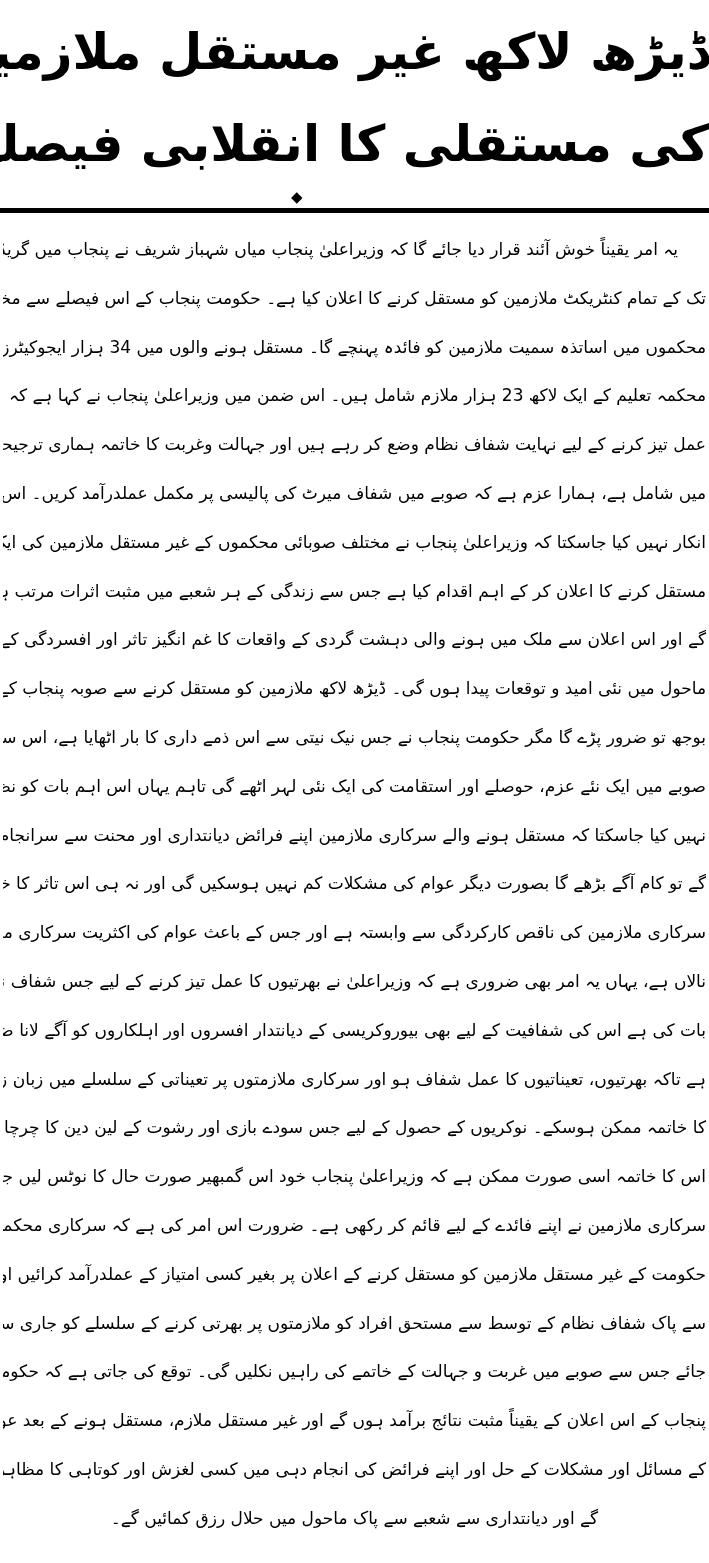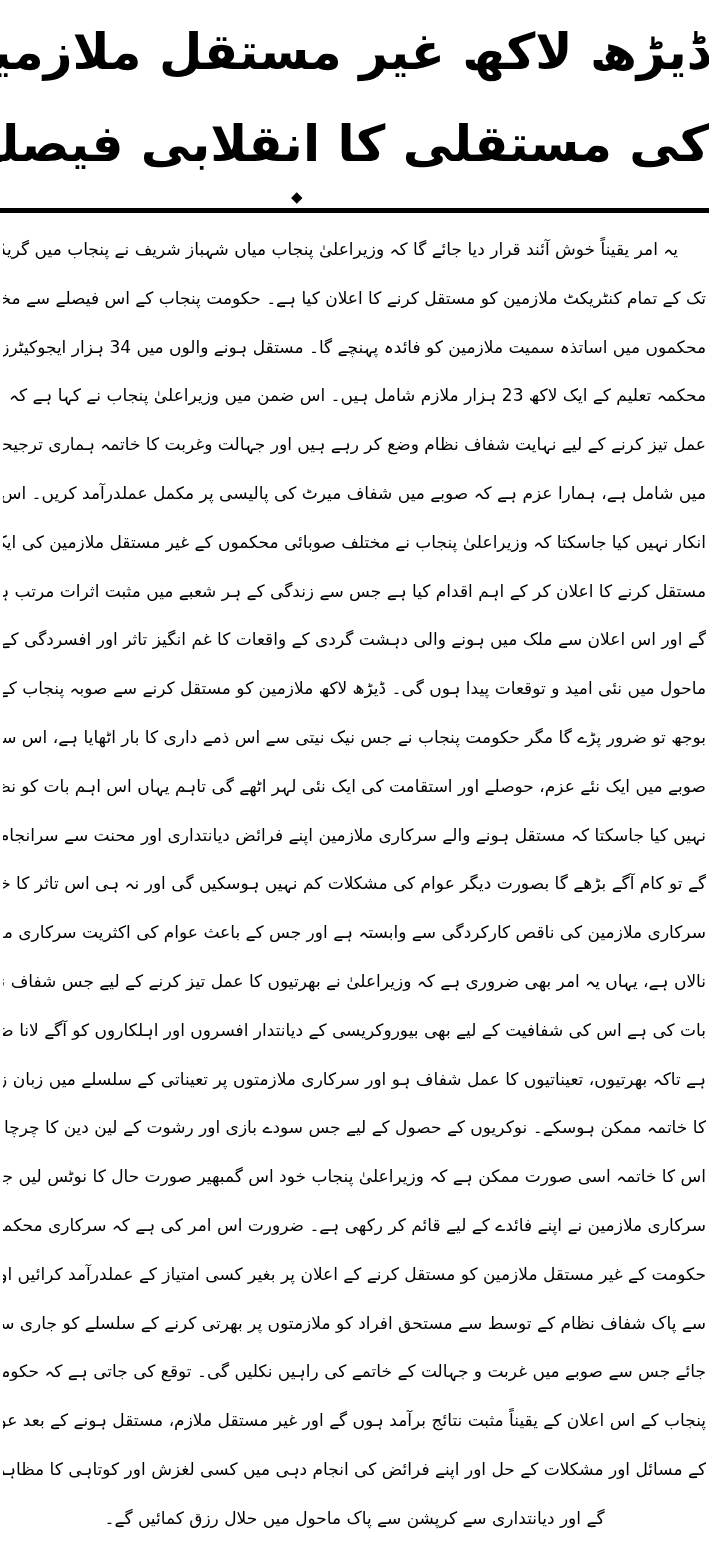--- a/index.html
+++ b/index.html
@@ -96,16 +96,16 @@
     <div class="body-line">بات کی ہے اس کی شفافیت کے لیے بھی بیوروکریسی کے دیانتدار افسروں اور اہلکاروں کو آگے لانا ضروری</div>
     <div class="body-line">ہے تاکہ بھرتیوں، تعیناتیوں کا عمل شفاف ہو اور سرکاری ملازمتوں پر تعیناتی کے سلسلے میں زبان زد عام باتوں</div>
     <div class="body-line">کا خاتمہ ممکن ہوسکے۔ نوکریوں کے حصول کے لیے جس سودے بازی اور رشوت کے لین دین کا چرچا ہے</div>
     <div class="body-line">اس کا خاتمہ اسی صورت ممکن ہے کہ وزیراعلیٰ پنجاب خود اس گمبھیر صورت حال کا نوٹس لیں جو بعض بددیانت</div>
     <div class="body-line">سرکاری ملازمین نے اپنے فائدے کے لیے قائم کر رکھی ہے۔ ضرورت اس امر کی ہے کہ سرکاری محکمے پنجاب</div>
     <div class="body-line">حکومت کے غیر مستقل ملازمین کو مستقل کرنے کے اعلان پر بغیر کسی امتیاز کے عملدرآمد کرائیں اور کرپشن</div>
     <div class="body-line">سے پاک شفاف نظام کے توسط سے مستحق افراد کو ملازمتوں پر بھرتی کرنے کے سلسلے کو جاری ساری رکھا</div>
     <div class="body-line">جائے جس سے صوبے میں غربت و جہالت کے خاتمے کی راہیں نکلیں گی۔ توقع کی جاتی ہے کہ حکومت</div>
     <div class="body-line">پنجاب کے اس اعلان کے یقیناً مثبت نتائج برآمد ہوں گے اور غیر مستقل ملازم، مستقل ہونے کے بعد عوام</div>
     <div class="body-line">کے مسائل اور مشکلات کے حل اور اپنے فرائض کی انجام دہی میں کسی لغزش اور کوتاہی کا مظاہرہ نہیں کریں</div>
-    <div class="body-line center">گے اور دیانتداری سے کرپشن سے پاک ماحول میں حلال رزق کمائیں گے۔</div>
+    <div class="body-line center">گے اور دیانتداری سے شعبے سے پاک ماحول میں حلال رزق کمائیں گے۔</div>
   </div>
 
 </div>
 
 </body></html>

